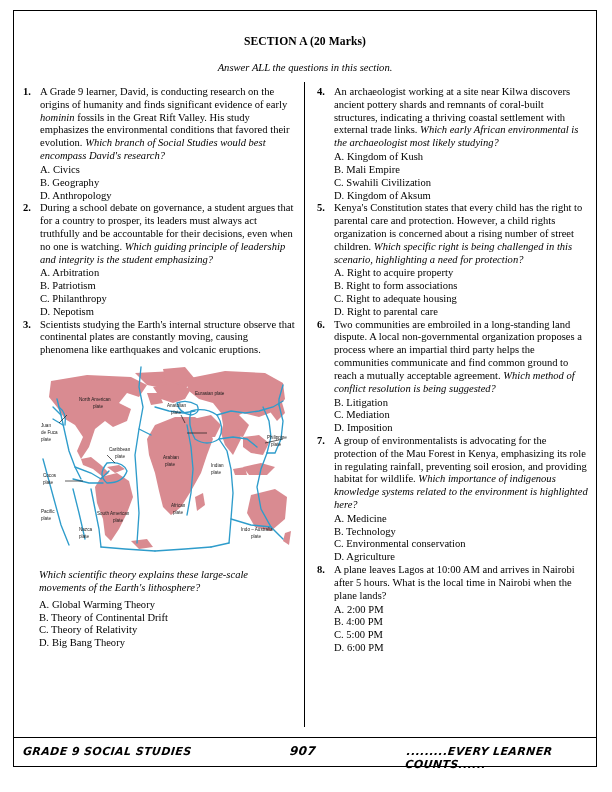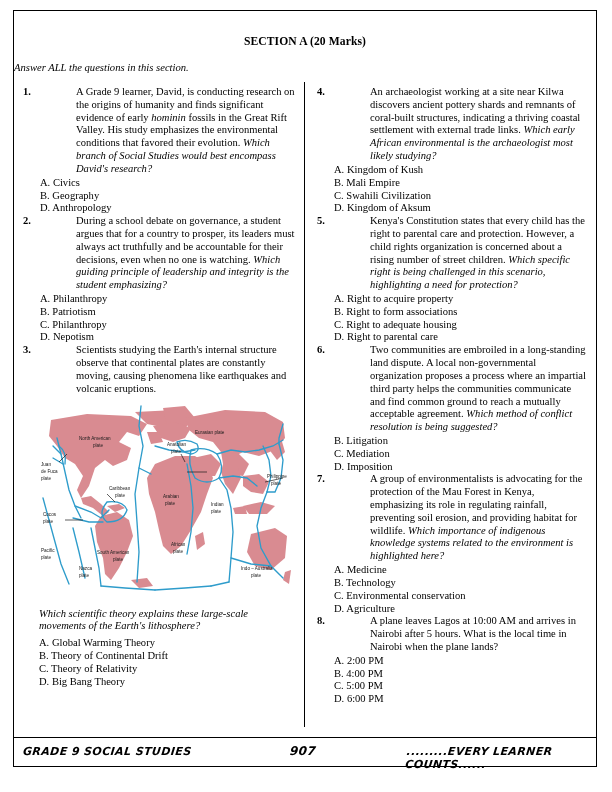--- a/index.html
+++ b/index.html
@@ -32,21 +32,21 @@
     overflow: hidden;
   }
   .section-title {
     text-align: center;
     font-weight: bold;
     font-size: 11.6px;
     letter-spacing: .1px;
     margin-top: 24px;
   }
   .section-sub {
-    text-align: left;
+    text-align: center;
     font-style: italic;
     font-size: 10.6px;
     margin-top: 14px;
   }
   .columns {
     display: flex;
     margin-top: 13px;
     position: relative;
     height: 640px;
   }
@@ -71,21 +71,21 @@
     line-height: 1.215;
     margin-bottom: 1px;
     text-align: left;
   }
   .q-num {
     font-weight: bold;
     width: 17px;
     flex: 0 0 17px;
     text-align: left;
   }
-  .q-body { flex: 1 1 auto; margin-left: 36px; }
+  .q-body { flex: 1 1 auto; }
   .q-stem { display: inline; }
   .q-em { font-style: italic; }
   .opt {
     font-size: 10.55px;
     line-height: 1.215;
     padding-left: 17px;
   }
   .map-block {
     margin: 6px 0 4px 12px;
     width: 256px;
@@ -168,21 +168,21 @@
           <div class="q-body"><span class="q-stem">A Grade 9 learner, David, is conducting research on the origins of humanity and finds significant evidence of early </span><span class="q-em">hominin</span><span class="q-stem"> fossils in the Great Rift Valley. His study emphasizes the environmental conditions that favored their evolution. </span><span class="q-em">Which branch of Social Studies would best encompass David's research?</span></div>
         </div>
         <div class="opt">A. Civics</div>
         <div class="opt">B. Geography</div>
         <div class="opt">D. Anthropology</div>
 
         <div class="q">
           <div class="q-num">2.</div>
           <div class="q-body"><span class="q-stem">During a school debate on governance, a student argues that for a country to prosper, its leaders must always act truthfully and be accountable for their decisions, even when no one is watching. </span><span class="q-em">Which guiding principle of leadership and integrity is the student emphasizing?</span></div>
         </div>
-        <div class="opt">A. Philanthropy</div>
+        <div class="opt">A. Arbitration</div>
         <div class="opt">B. Patriotism</div>
         <div class="opt">C. Philanthropy</div>
         <div class="opt">D. Nepotism</div>
 
         <div class="q">
           <div class="q-num">3.</div>
           <div class="q-body"><span class="q-stem">Scientists studying the Earth's internal structure observe that continental plates are constantly moving, causing phenomena like earthquakes and volcanic eruptions.</span></div>
         </div>
 
         <div class="map-block">

